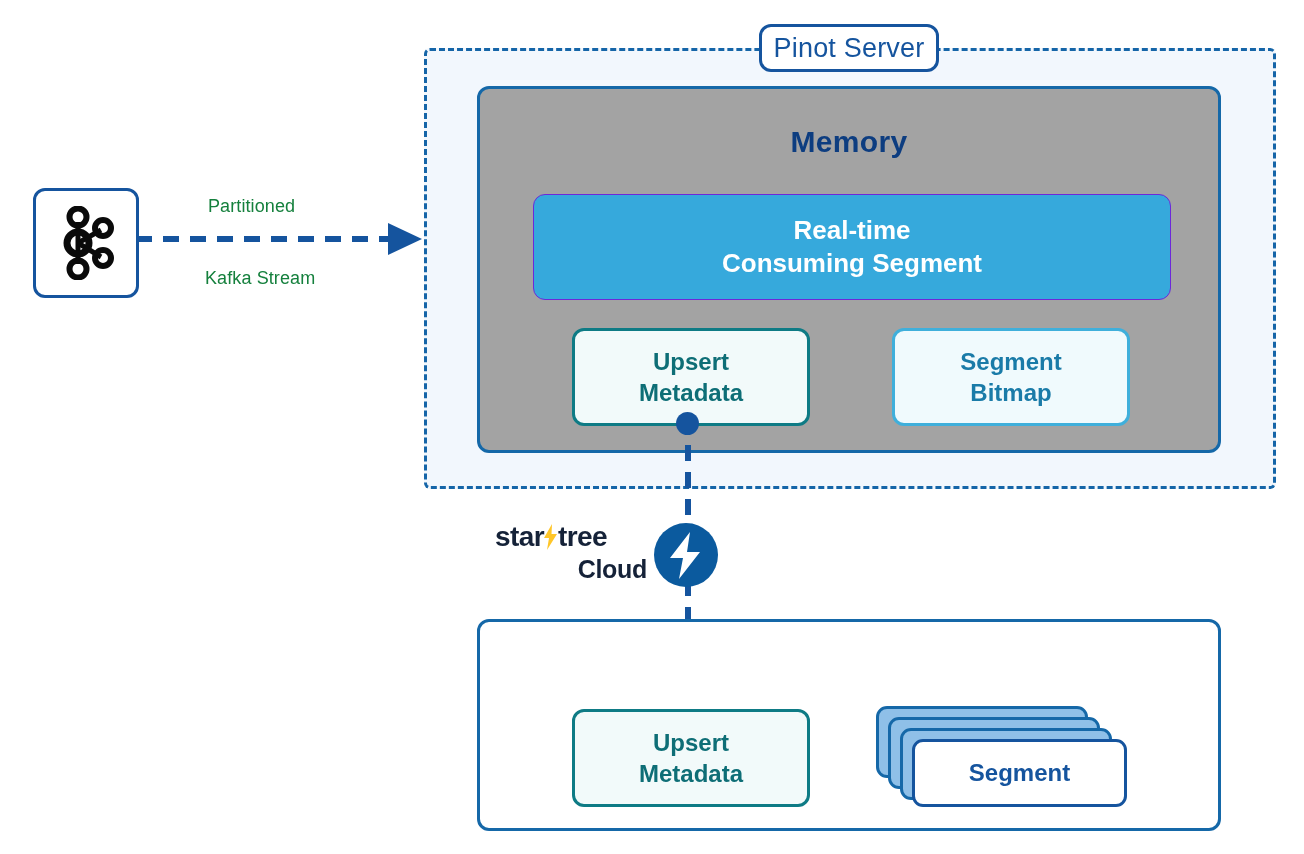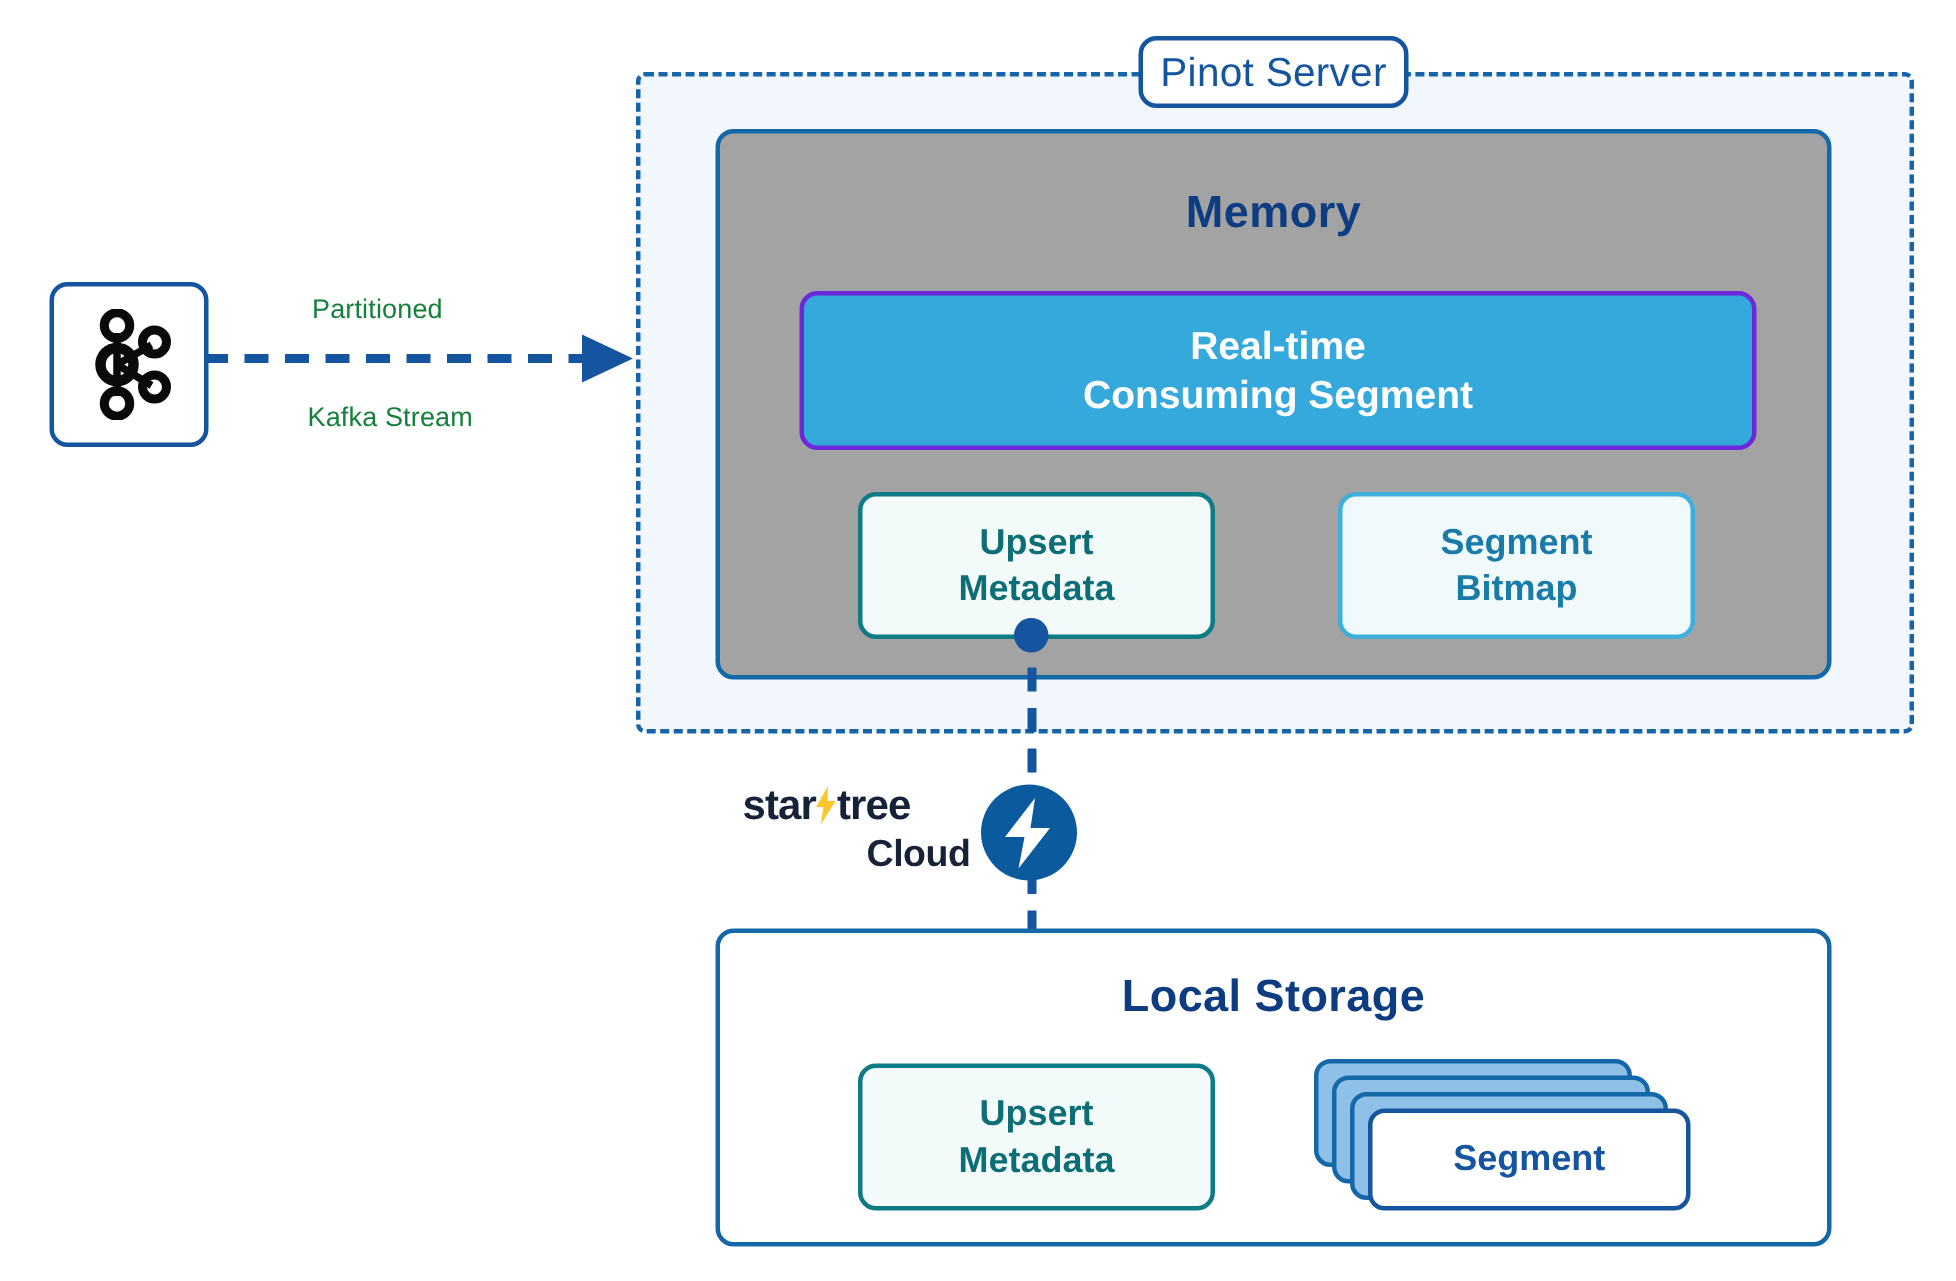--- a/index.html
+++ b/index.html
@@ -110,21 +110,21 @@
   }
   #memory-title { top: 36px; }
 
   #realtime-box {
     position: absolute;
     left: 53px;
     top: 105px;
     width: 638px;
     height: 106px;
     background: #36A9DC;
-    border: 3px solid #6d28d9;
+    border: 1px solid #6d28d9;
     border-radius: 12px;
     box-sizing: border-box;
     display: flex;
     flex-direction: column;
     justify-content: center;
     color: #ffffff;
     font-weight: bold;
     font-size: 26px;
     line-height: 1.28;
     text-align: center;
@@ -356,21 +356,20 @@
       </div>
       <div id="st-cloud">Cloud</div>
     </div>
     <svg id="startree-badge" viewBox="0 0 68 68">
       <circle cx="34" cy="34" r="32" fill="#0B5A9E"></circle>
       <polygon points="38,11 18,37 31,37 27,58 48,31 35,31" fill="#ffffff"></polygon>
     </svg>
   </div>
 
   <div id="local-storage-box">
-    <div class="section-title" id="local-storage-title">Local Storage</div>
 
     <div class="small-card" id="upsert-metadata-storage">
       <span>Upsert</span>
       <span>Metadata</span>
     </div>
 
     <div id="segment-stack">
       <div class="stack-card" id="stack-card-1"></div>
       <div class="stack-card" id="stack-card-2"></div>
       <div class="stack-card" id="stack-card-3"></div>

